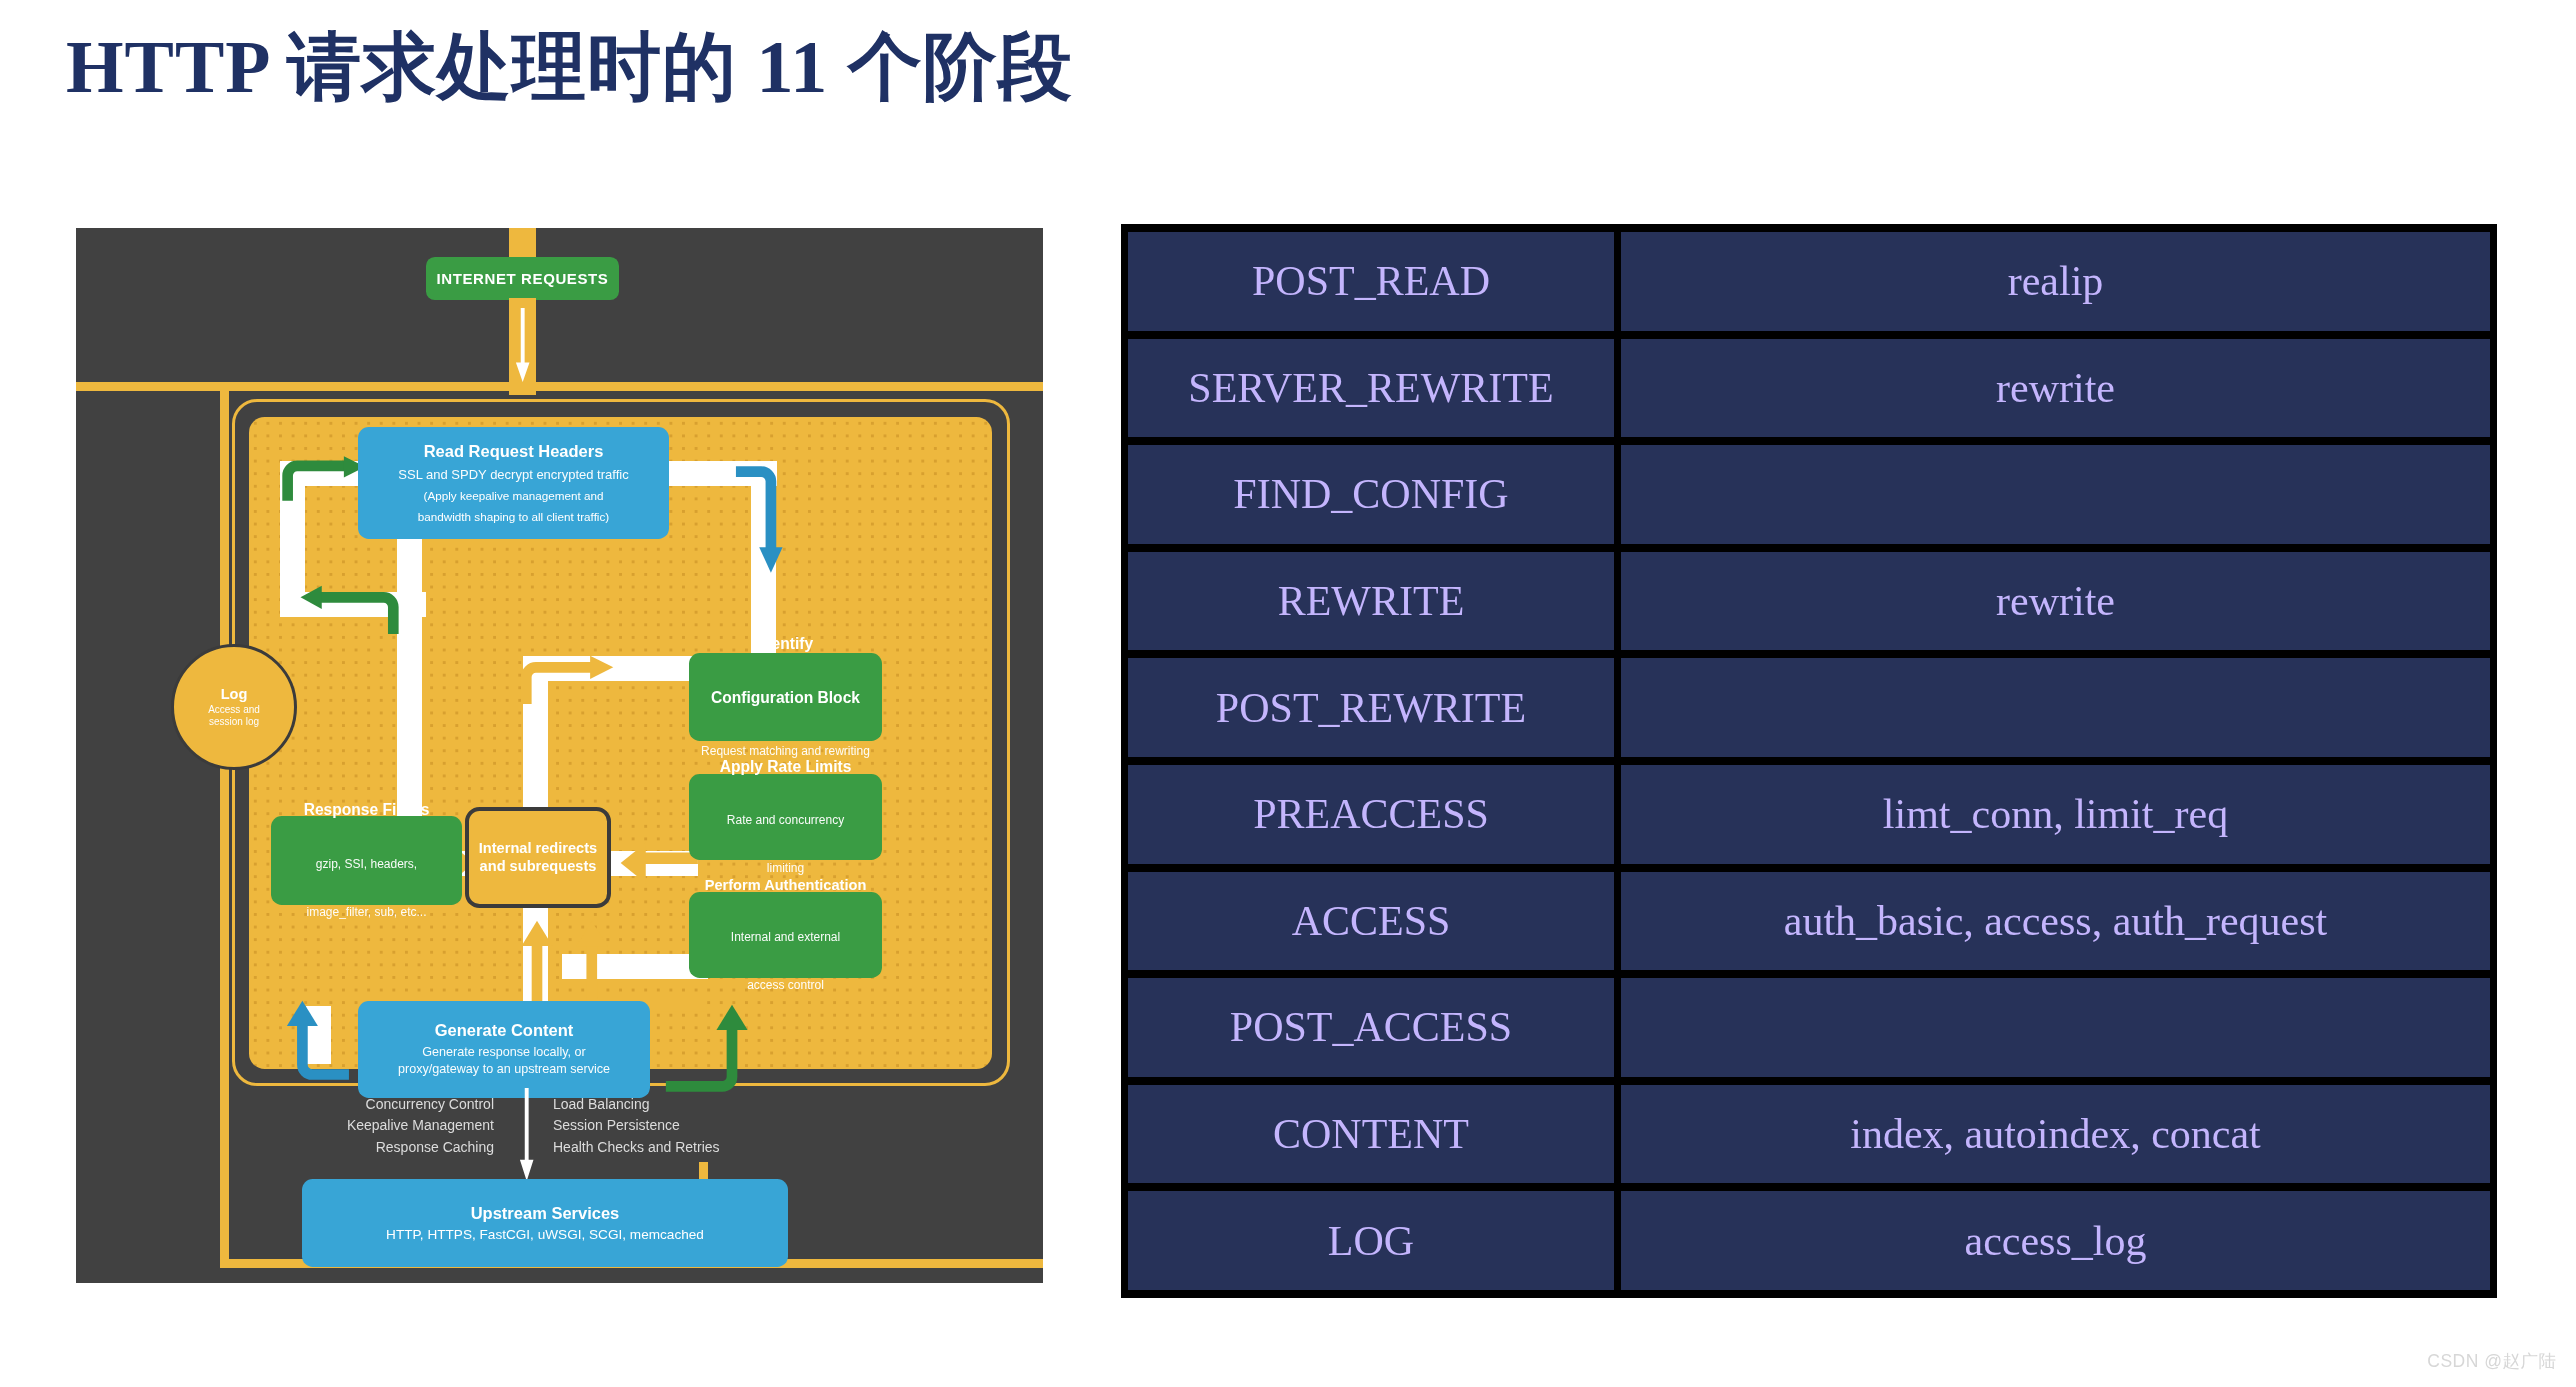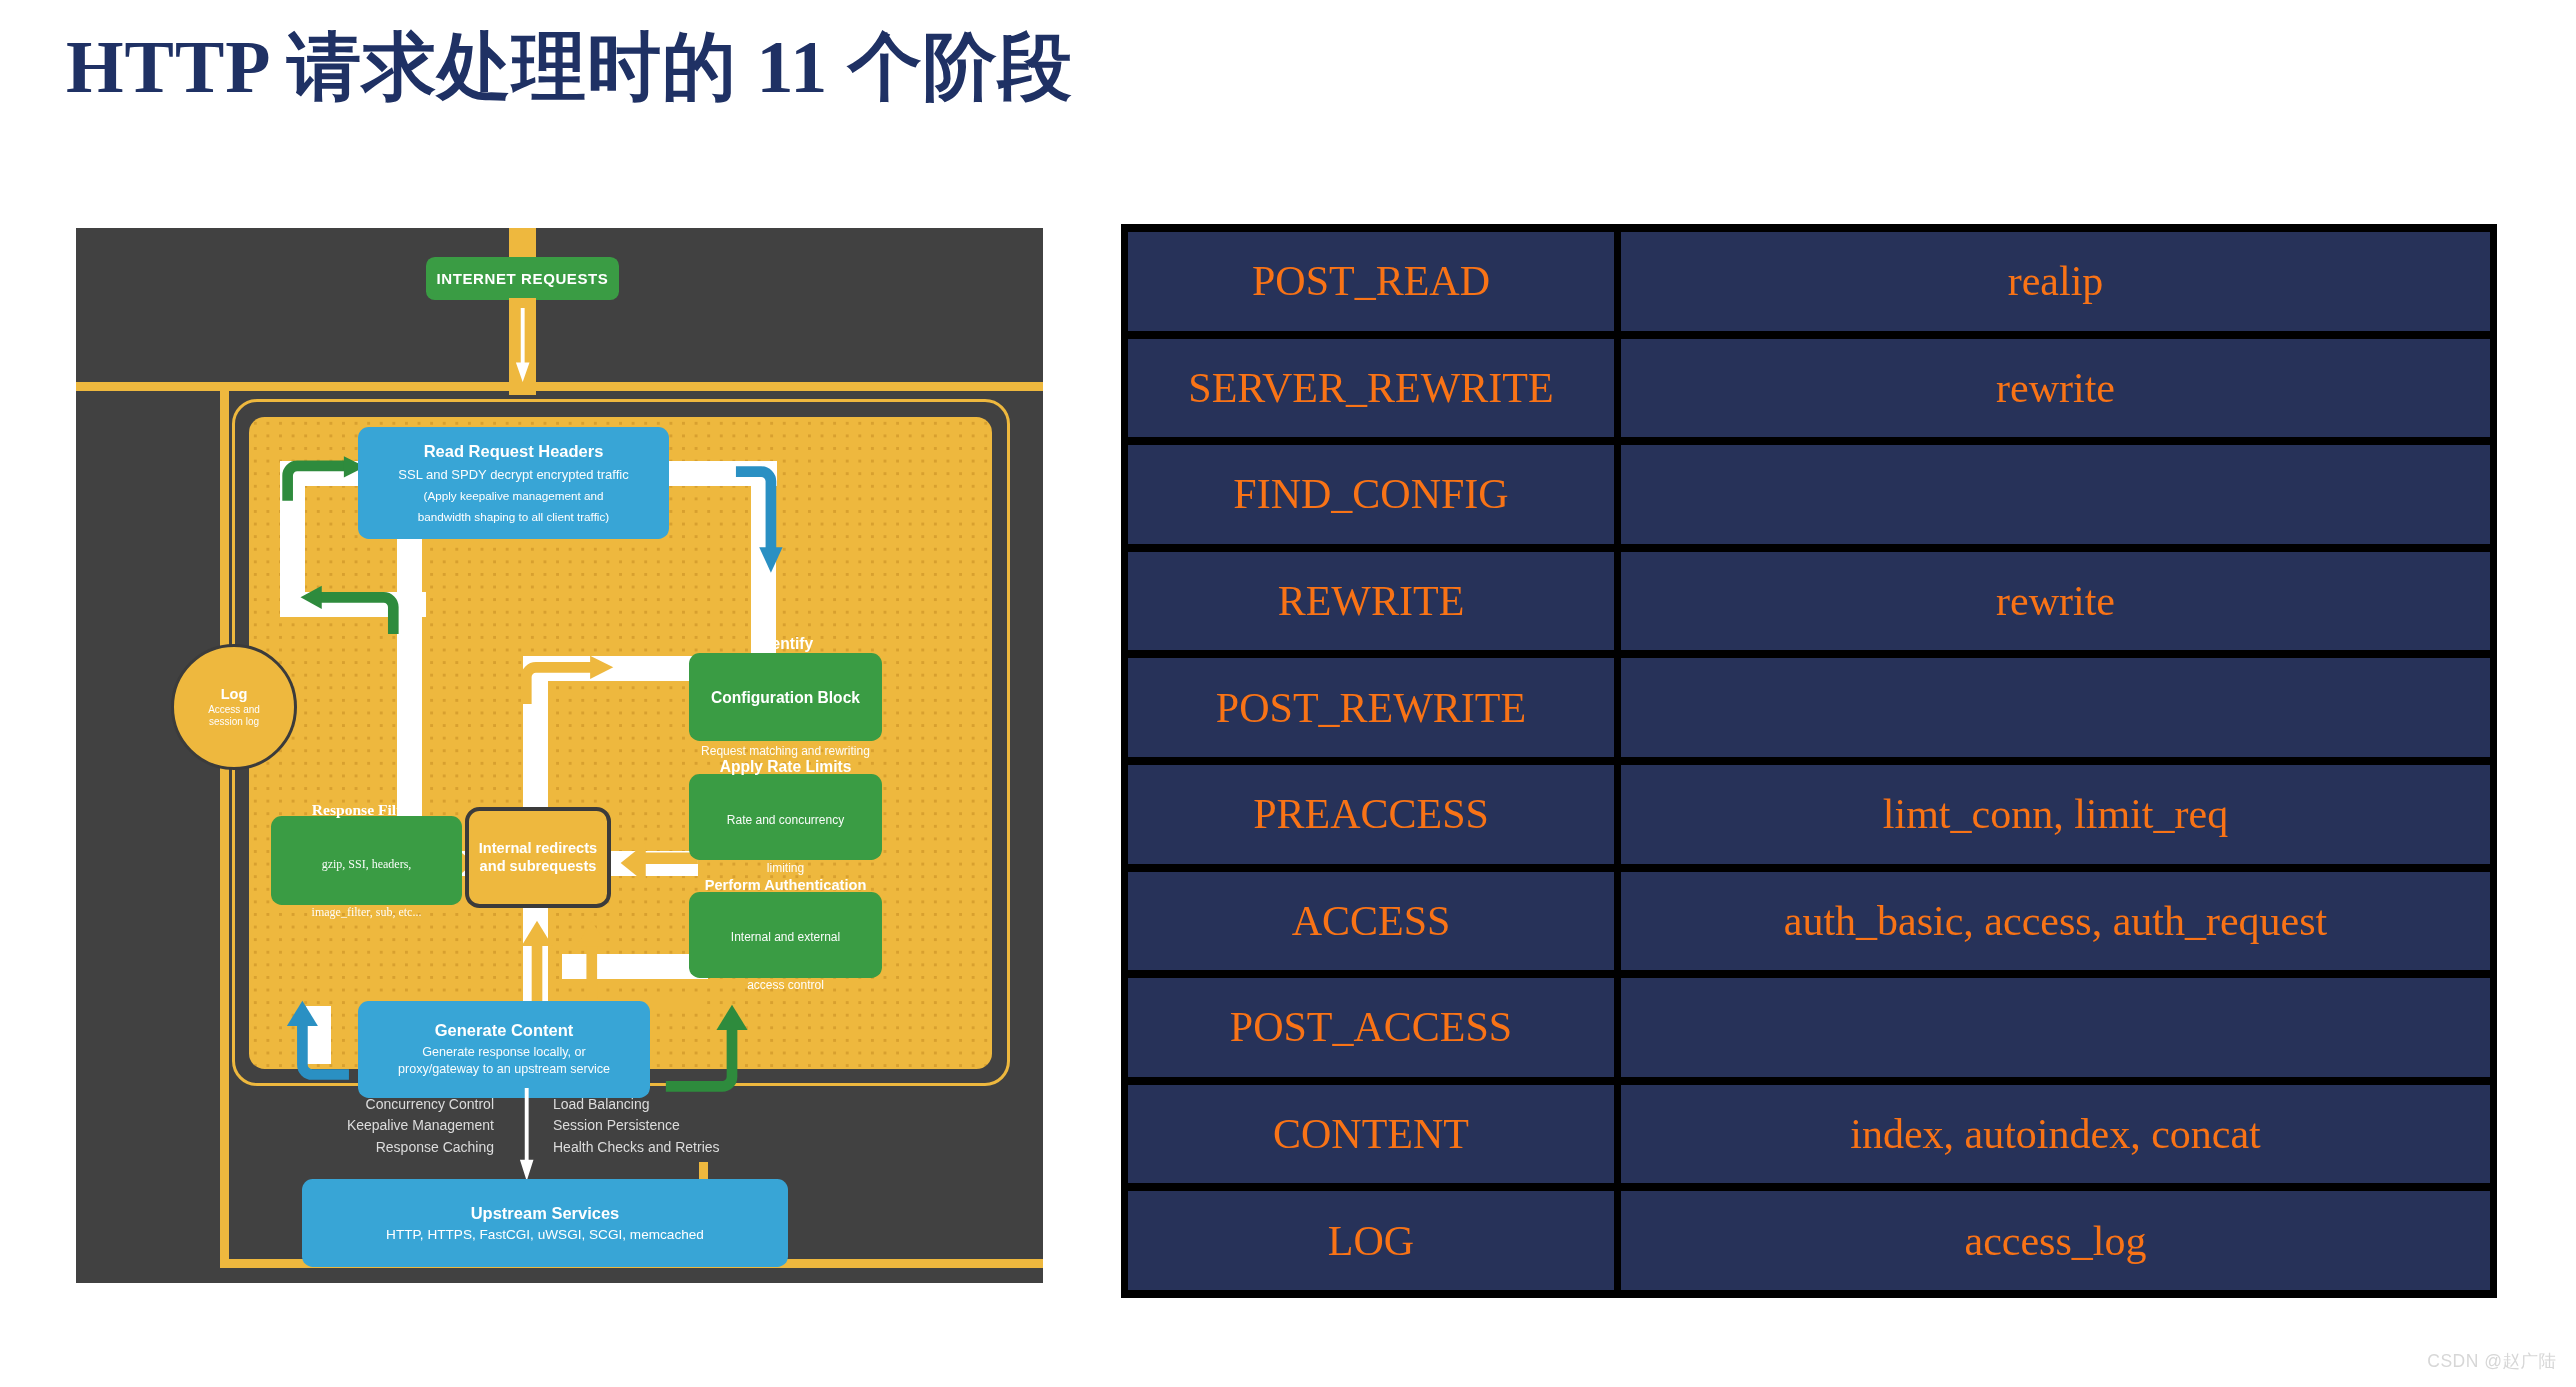--- a/index.html
+++ b/index.html
@@ -158,21 +158,21 @@
   #n-identify .s { font-size: 12px; }
 
   #n-rate      { left: 613px; top: 546px; width: 193px; height: 86px; }
   #n-rate .t   { font-size: 15.6px; margin-bottom: 2.9px;}
   #n-rate .s   { font-size: 12px; }
 
   #n-auth      { left: 613px; top: 664px; width: 193px; height: 86px; }
   #n-auth .t   { font-size: 14.6px; margin-bottom: 2.9px; text-align: right;}
   #n-auth .s   { font-size: 12px; }
 
-  #n-filters   { left: 195px; top: 588px; width: 191px; height: 89px; font-family: Liberation Serif, serif; }
+  #n-filters   { left: 195px; top: 588px; width: 191px; height: 89px; }
   #n-filters .t{ font-size: 15.6px; margin-bottom: 3.9px;}
   #n-filters .s{ font-size: 12px; }
 
   #n-generate  { left: 282px; top: 773px; width: 292px; height: 97px; }
   #n-generate .t{ font-size: 16.5px; margin-bottom: 3.9px;}
   #n-generate .s{ font-size: 12.6px; }
 
   #n-internal {
     left: 389px; top: 579px; width: 146px; height: 101px;
     background: #eeb83e;
@@ -214,21 +214,21 @@
     width: 1376px;
     height: 1074px;
     background: #000000;
     border-collapse: separate;
     border-spacing: 7.8px 8.8px;
     table-layout: fixed;
     box-sizing: border-box;
   }
   #stage-table td {
     background: #273259;
-    color: #f97316;
+    color: #c4b5fd;
     font-family: "Liberation Serif", serif;
     text-align: center;
     vertical-align: middle;
     font-size: 42px;
     padding: 0;
     height: 72px;
   }
   #stage-table td.phase { width: 481px; }
   #stage-table td.dirs  { width: 860px; }
 

